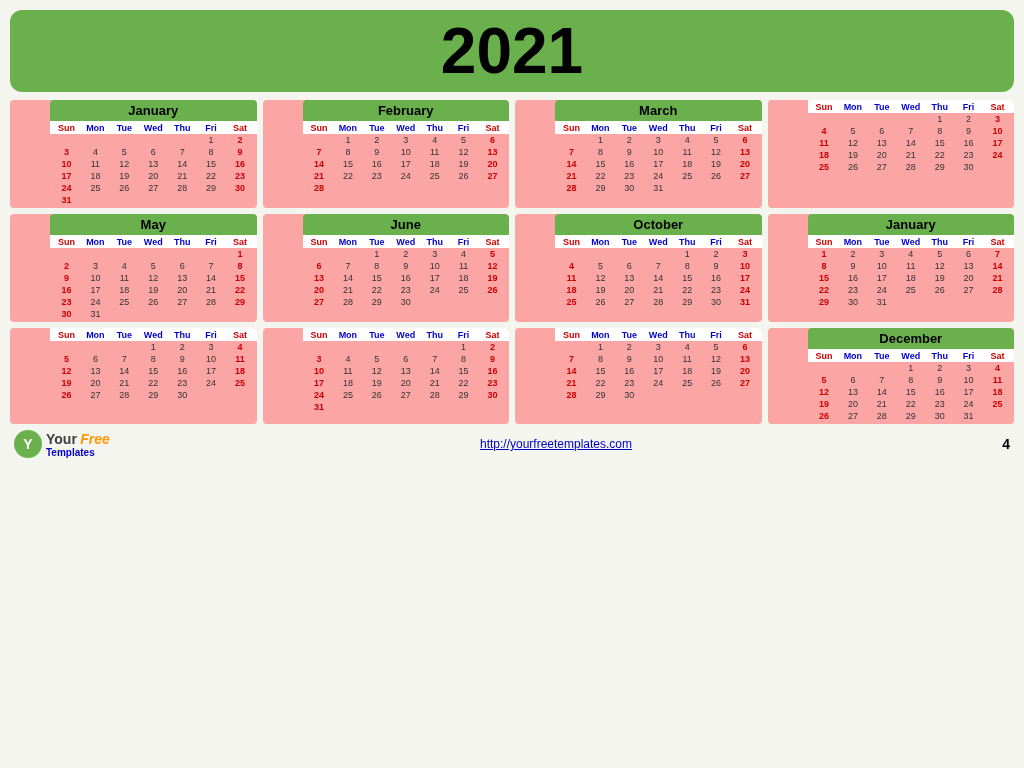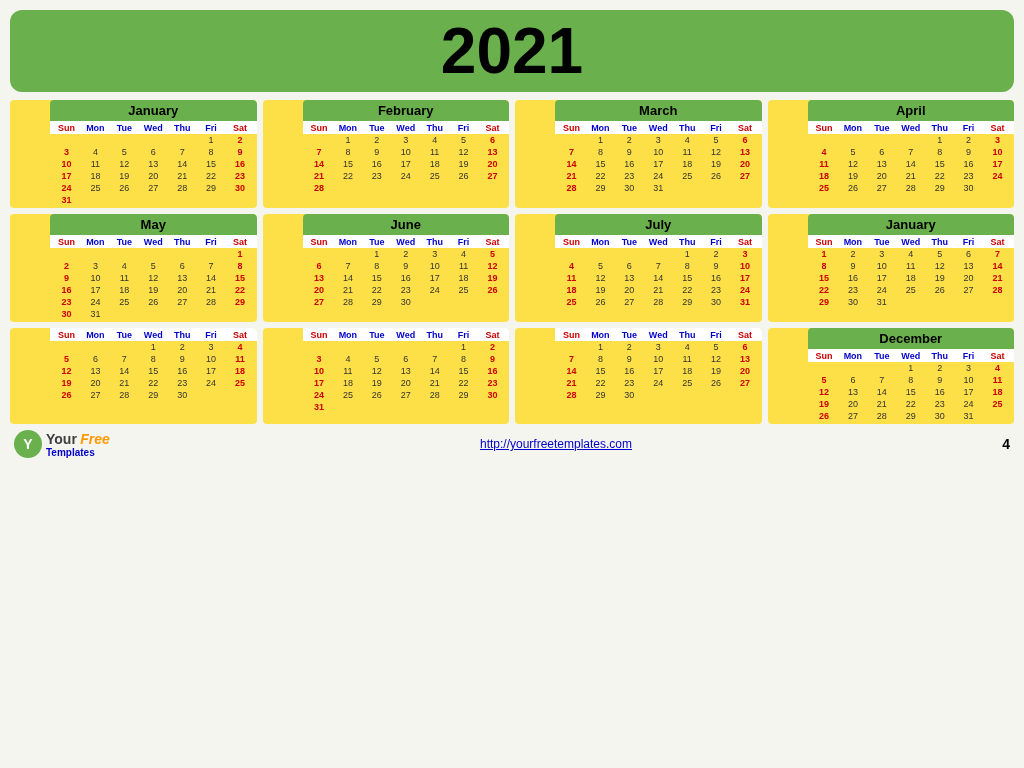--- a/index.html
+++ b/index.html
@@ -20,21 +20,21 @@
       color: #000;
       padding: 4px 0;
       margin-bottom: 8px;
     }
     .calendar-grid {
       display: grid;
       grid-template-columns: repeat(4, 1fr);
       gap: 6px;
     }
     .month-block {
-      background: #fde047;
+      background: #fca5a5;
       border-radius: 4px;
       overflow: hidden;
       padding-left: 40px;
     }
     .month-header {
       background: #6ab04c;
       text-align: center;
       font-size: 13px;
       font-weight: bold;
       color: #000;
@@ -233,21 +233,20 @@
         <div class="day-cell thu">25</div>
         <div class="day-cell fri">26</div>
         <div class="day-cell sat">27</div>
         <div class="day-cell sun">28</div>
         <div class="day-cell mon">29</div>
         <div class="day-cell tue">30</div>
         <div class="day-cell wed">31</div>
       </div>
     </div>
     <div class="month-block">
-      <div class="month-header">April</div>
       <div class="day-headers">
         <div class="day-header sun">Sun</div>
         <div class="day-header mon">Mon</div>
         <div class="day-header tue">Tue</div>
         <div class="day-header wed">Wed</div>
         <div class="day-header thu">Thu</div>
         <div class="day-header fri">Fri</div>
         <div class="day-header sat">Sat</div>
       </div>
       <div class="days-grid">
@@ -378,21 +377,21 @@
         <div class="day-cell thu">24</div>
         <div class="day-cell fri">25</div>
         <div class="day-cell sat">26</div>
         <div class="day-cell sun">27</div>
         <div class="day-cell mon">28</div>
         <div class="day-cell tue">29</div>
         <div class="day-cell wed">30</div>
       </div>
     </div>
     <div class="month-block">
-      <div class="month-header">July</div>
+      <div class="month-header">October</div>
       <div class="day-headers">
         <div class="day-header sun">Sun</div>
         <div class="day-header mon">Mon</div>
         <div class="day-header tue">Tue</div>
         <div class="day-header wed">Wed</div>
         <div class="day-header thu">Thu</div>
         <div class="day-header fri">Fri</div>
         <div class="day-header sat">Sat</div>
       </div>
       <div class="days-grid">

